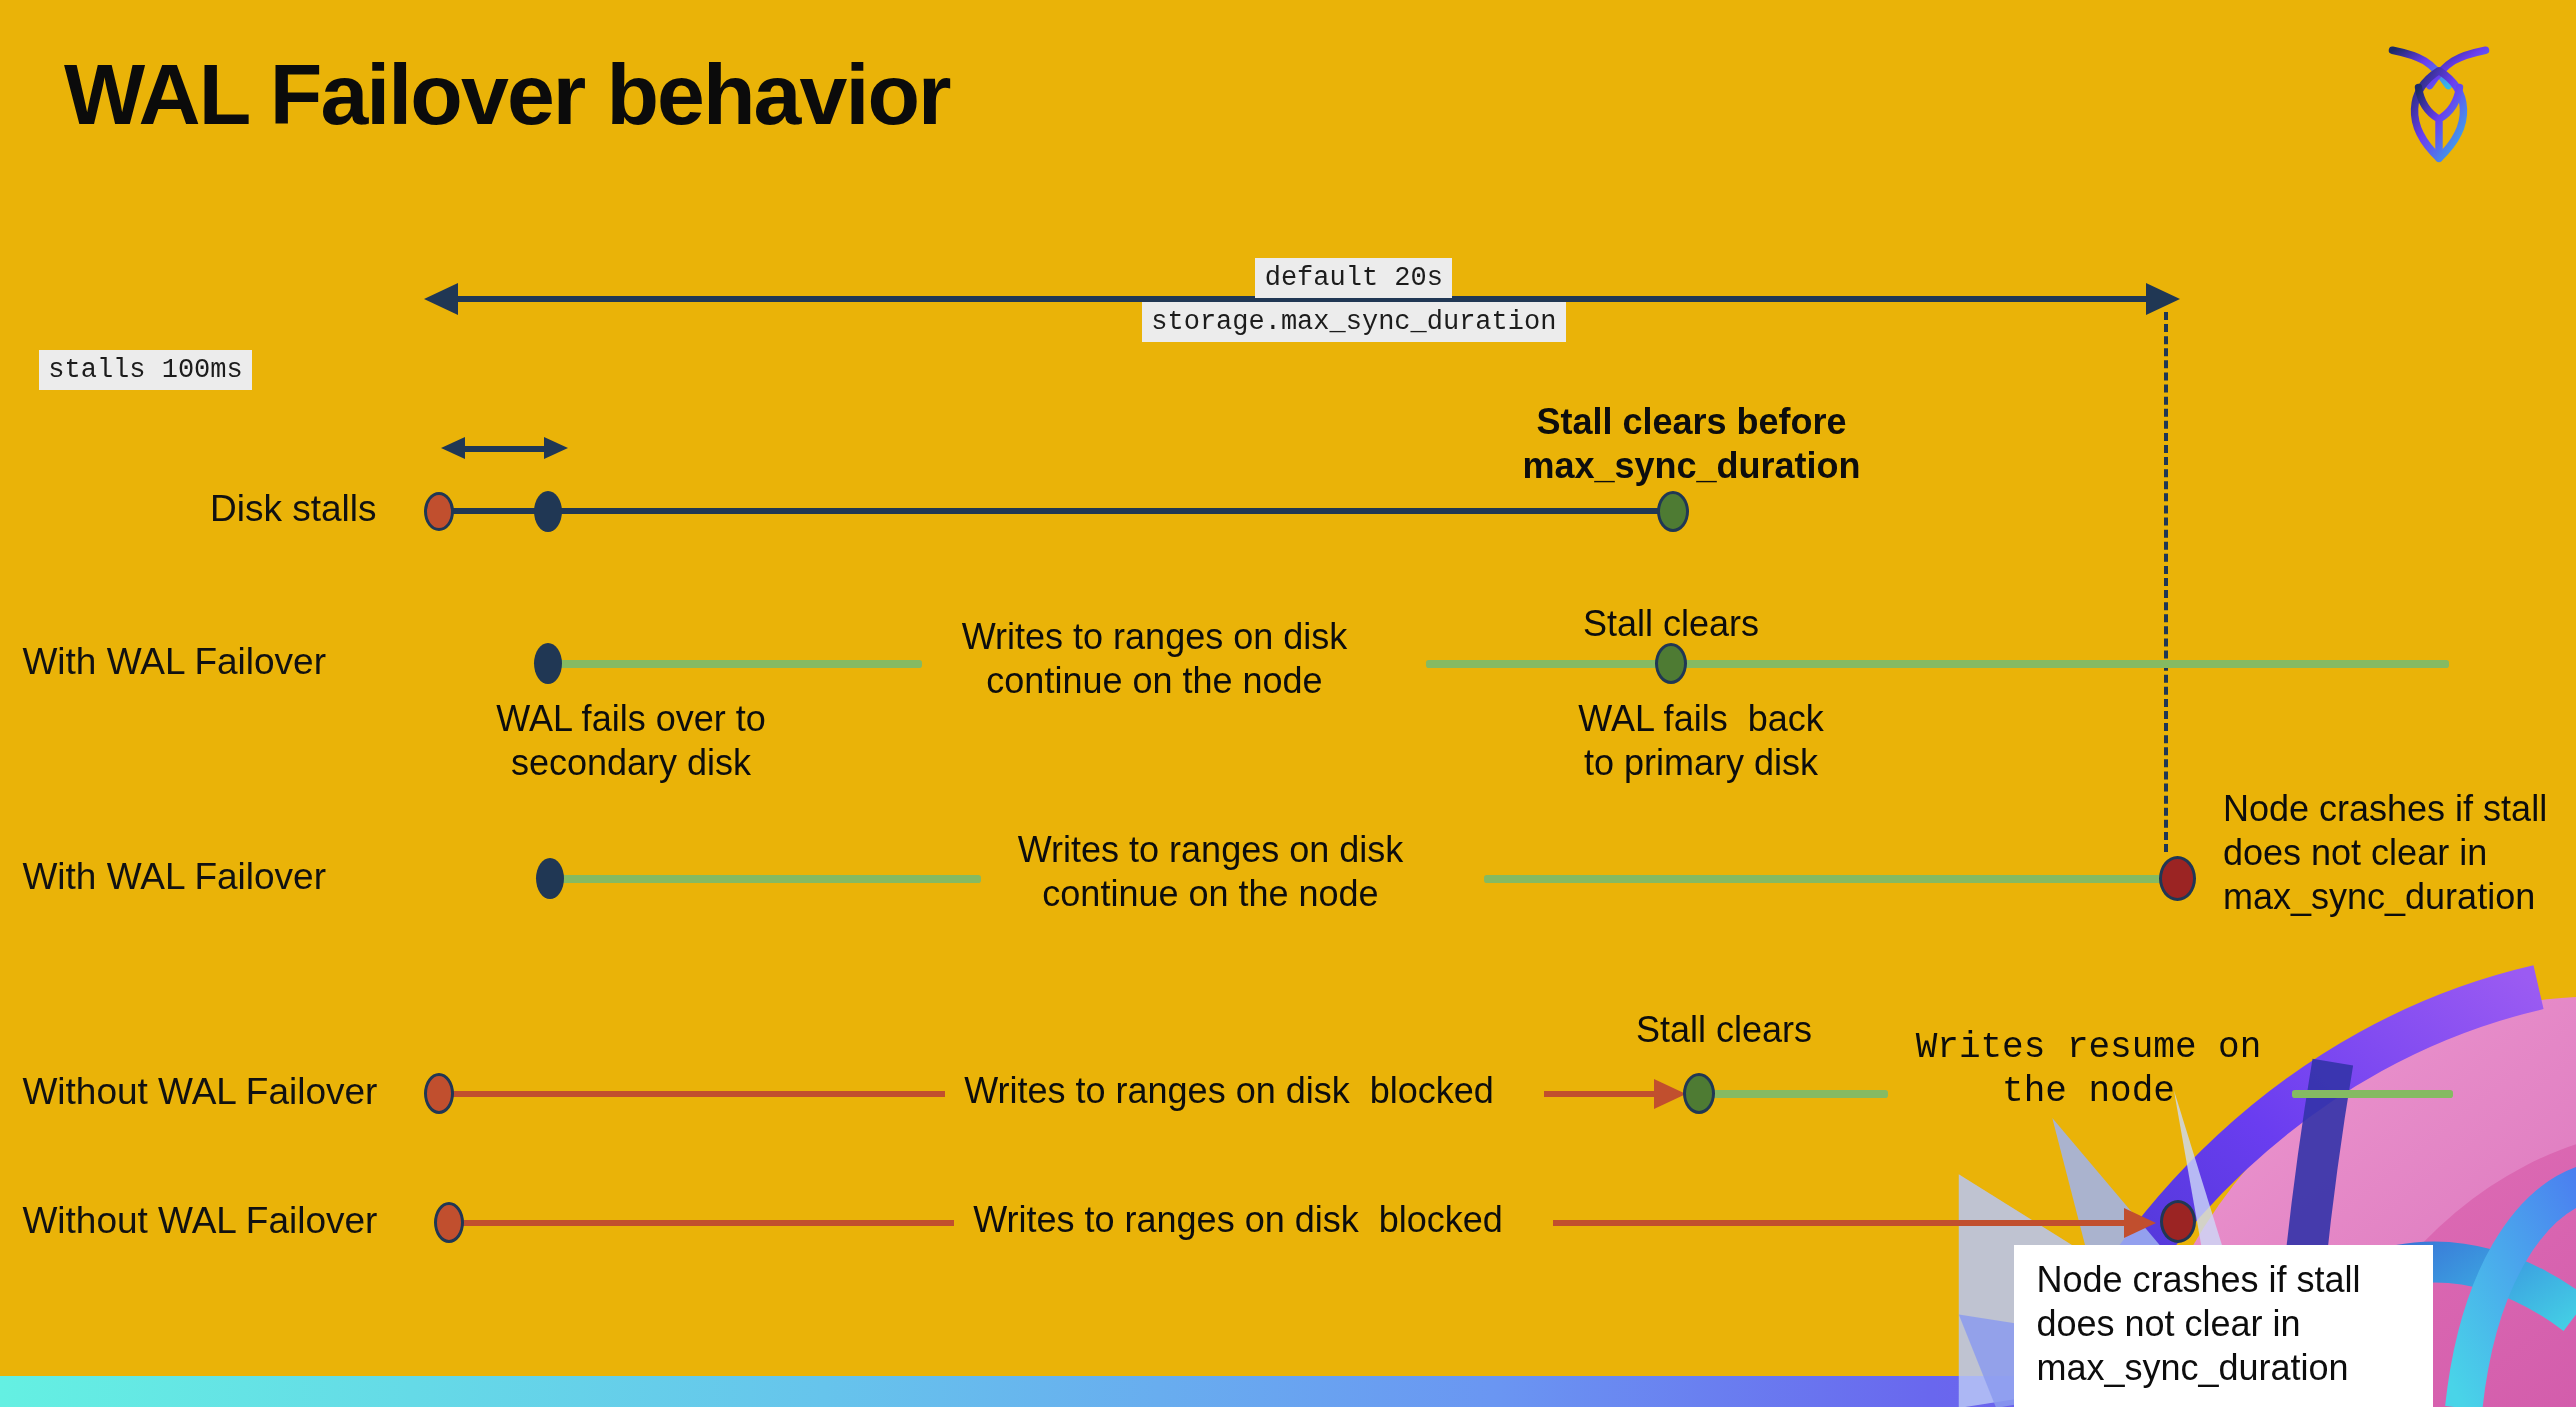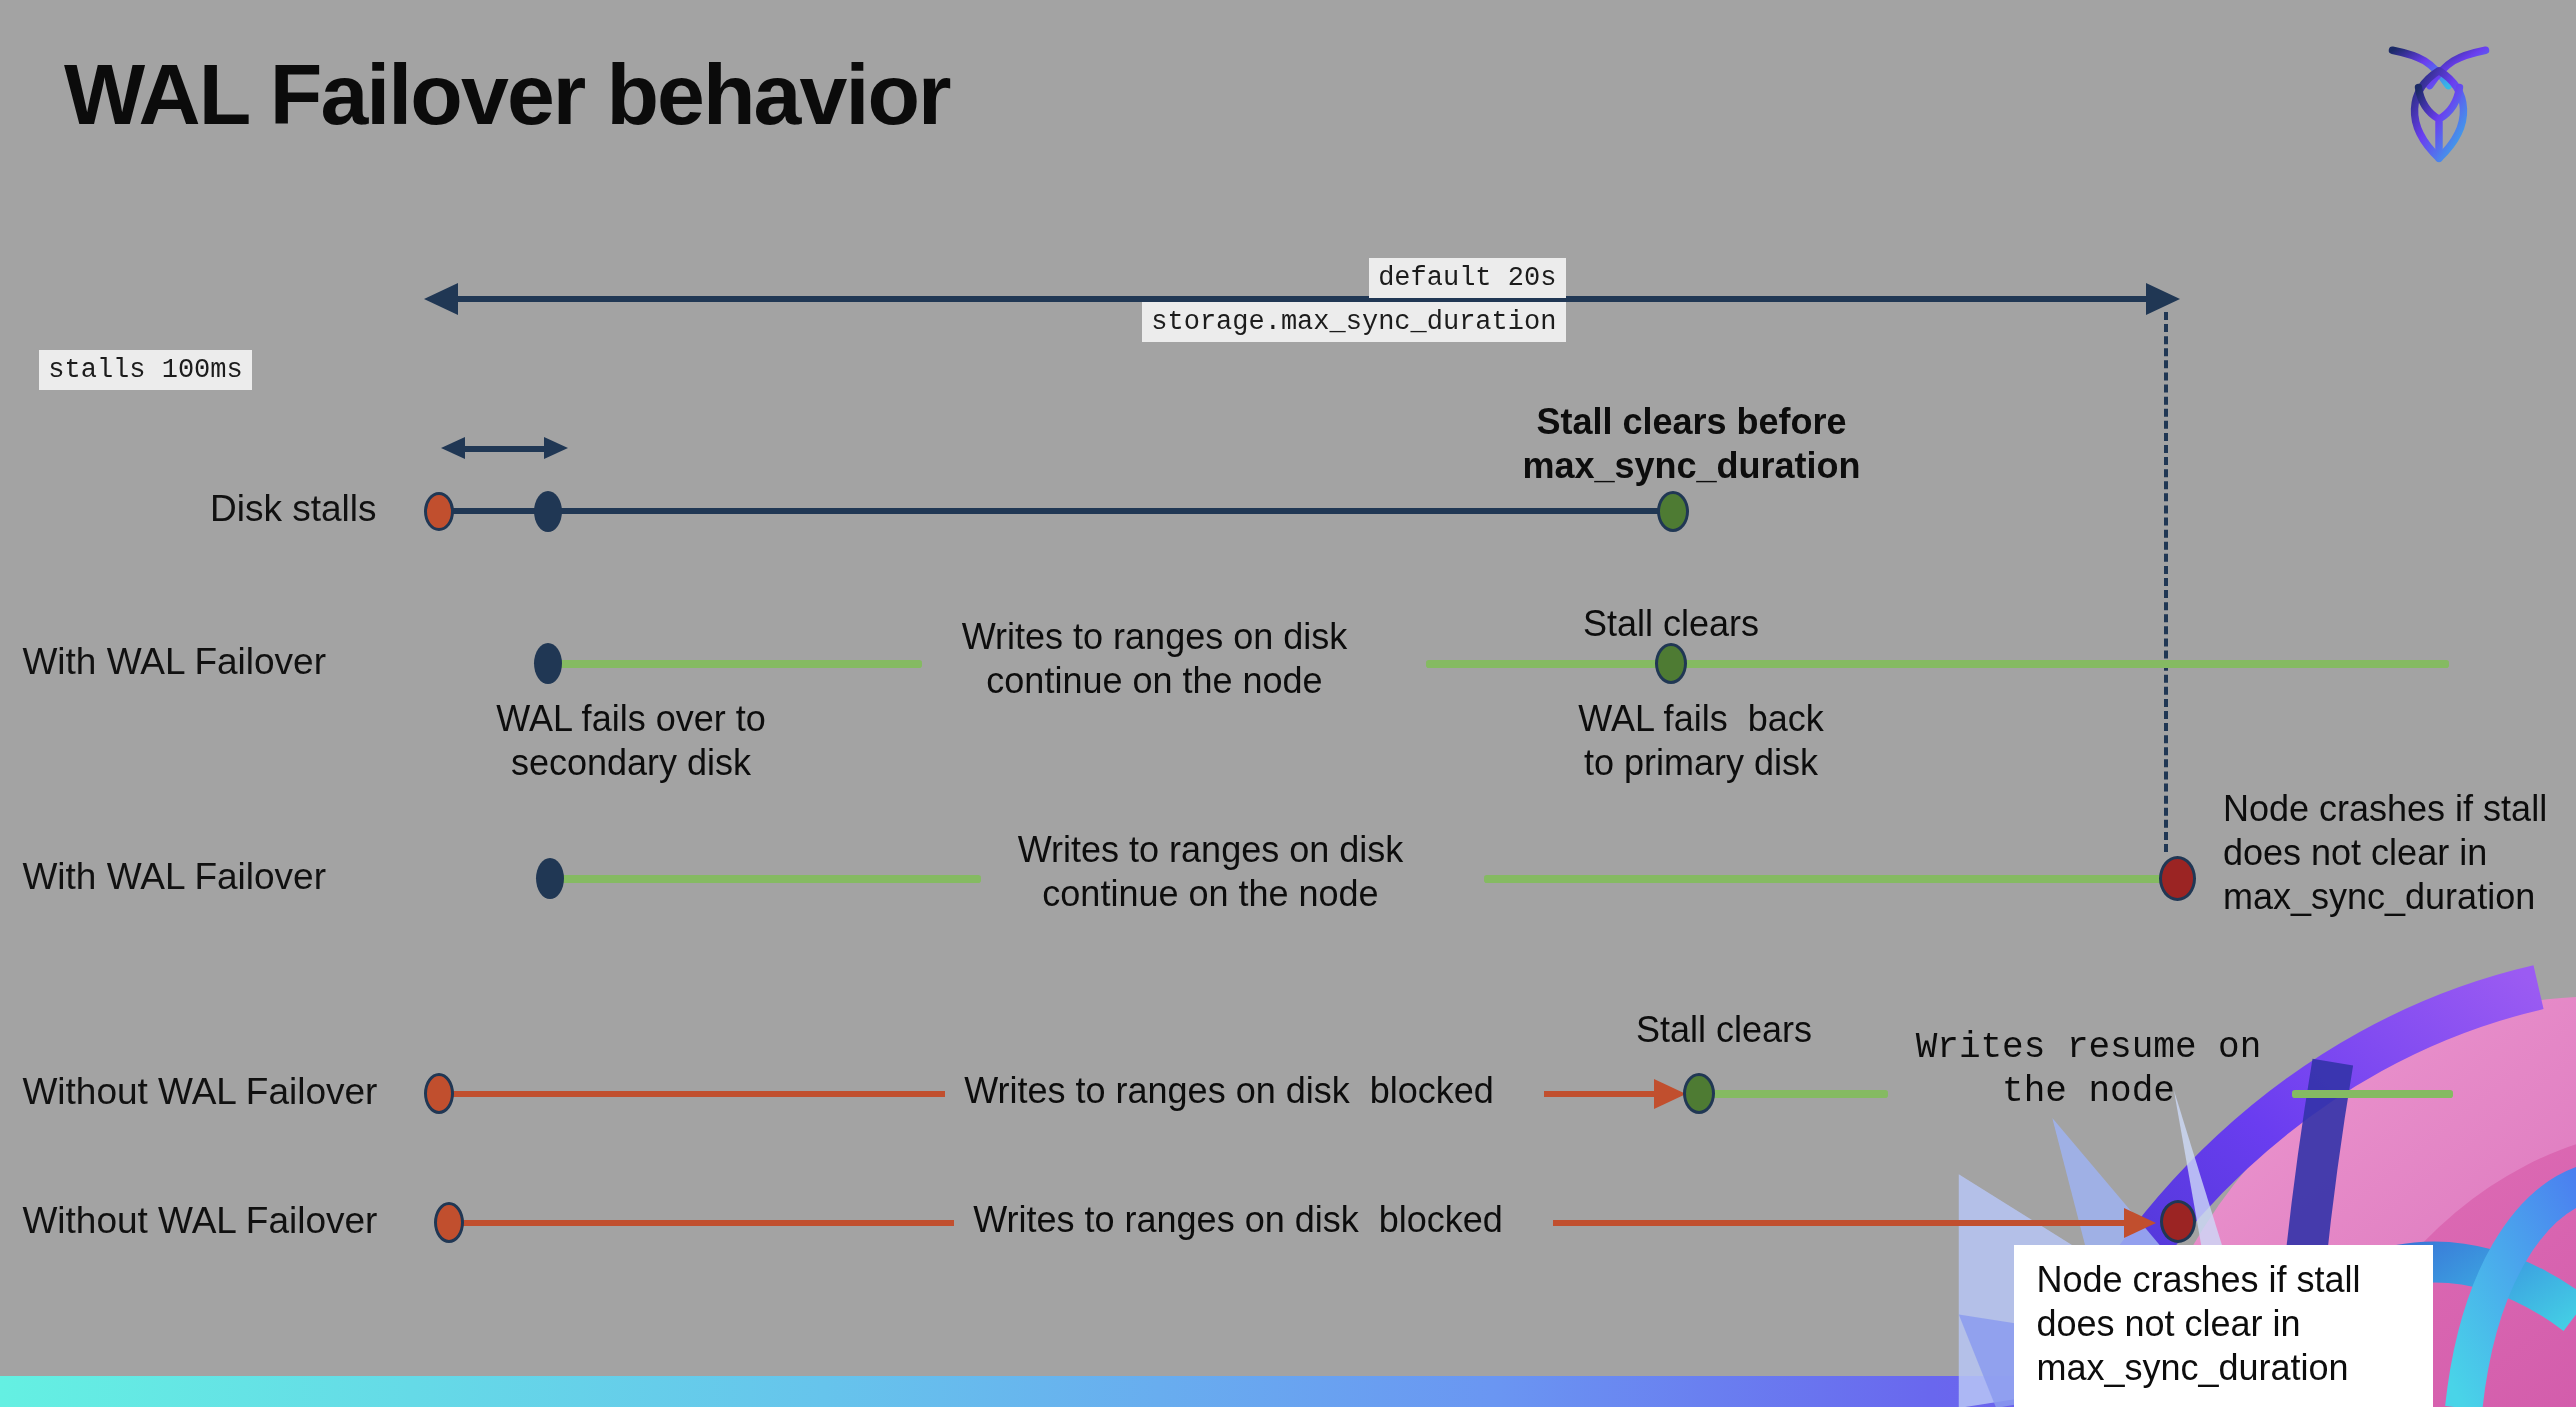--- a/index.html
+++ b/index.html
@@ -1,23 +1,23 @@
 <!DOCTYPE html>
 <html style="font-size:15px"><head>
 <meta charset="utf-8">
 <style>
   html,body{margin:0;padding:0;}
   body{font-family:"Liberation Sans","DejaVu Sans",sans-serif;background:#fff;}
-  #canvas{position:relative;width:2576px;height:1408px;background:#a3a3a3;overflow:hidden;}
+  #canvas{position:relative;width:2576px;height:1408px;background:#eab308;overflow:hidden;}
   :root{
     --navy:#203754; --red:#c14f2e; --crashred:#9b2423;
     --green:#85ba62; --greendot:#4e7b33; --codebg:#ececec;
   }
   .title{position:absolute;left:64px;top:45px;font-size:86px;font-weight:800;color:#0b0b0b;letter-spacing:-1.9px;white-space:nowrap;z-index:6;}
-  .codeblock{position:absolute;display:flex;flex-direction:column;align-items:flex-end;z-index:7;}
+  .codeblock{position:absolute;display:flex;flex-direction:column;align-items:center;z-index:7;}
   .code{display:inline-block;background:var(--codebg);color:#1c1c1c;font-family:"Liberation Mono","DejaVu Sans Mono",monospace;font-size:27px;line-height:1.2;padding:3.7px 9.3px;margin-bottom:4.7px;white-space:pre;}
   .rowlabel{position:absolute;font-size:37px;color:#111;white-space:nowrap;z-index:5;}
   .note{position:absolute;font-size:36px;line-height:1.22;color:#0d0d0d;text-align:center;white-space:pre-wrap;z-index:5;}
   .note.leftalign{text-align:left;}
   .hline{position:absolute;z-index:4;}
   .navy-line{background:var(--navy);height:5.6px;}
   .green-line{background:var(--green);height:7.5px;border-radius:2.8px;}
   .red-line{background:var(--red);height:5.6px;}
   .dot{position:absolute;border-radius:50%;box-sizing:border-box;z-index:5;}
   .dot.red{background:var(--red);border:3.7px solid var(--navy);}

